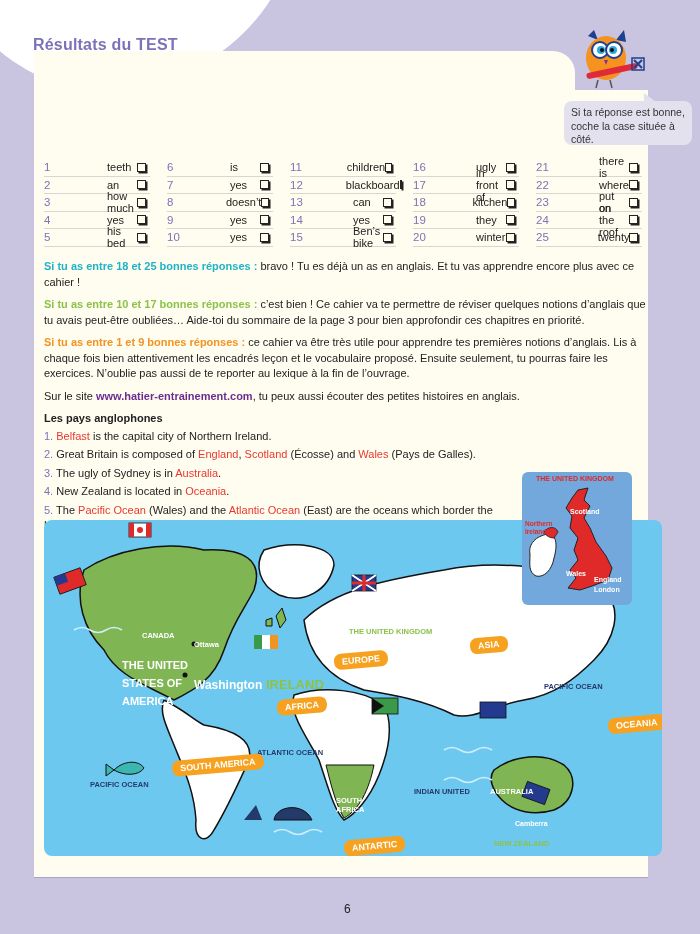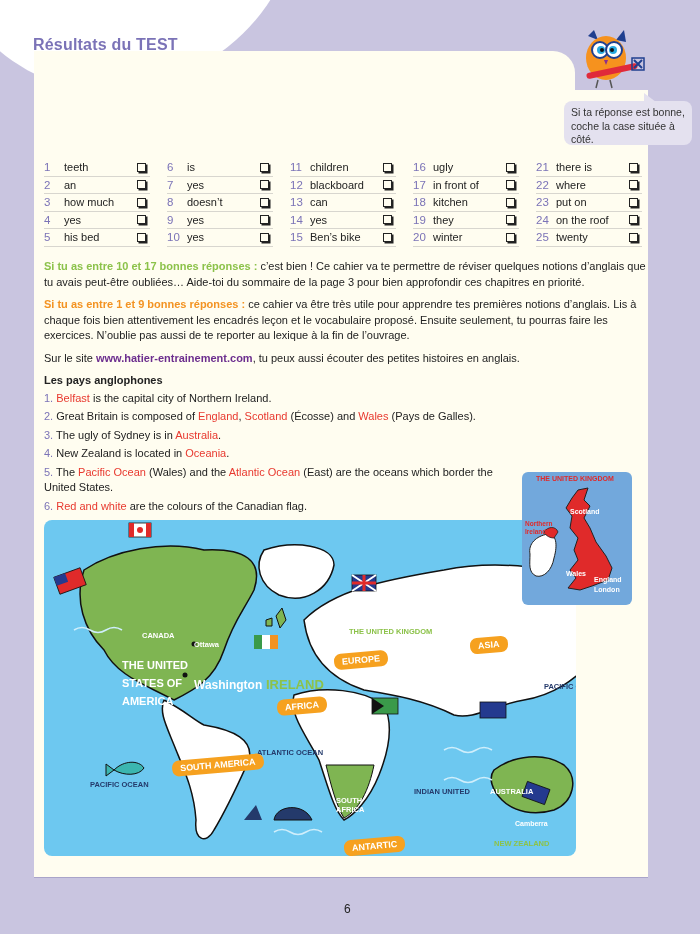--- a/index.html
+++ b/index.html
@@ -44,38 +44,38 @@
   .answers {
     position:absolute; left:44px; top:159px; width:600px;
     display:grid; grid-template-columns:repeat(5, 106px); column-gap:17px;
   }
   .ans-col { display:flex; flex-direction:column; }
   .ans-row {
     display:flex; align-items:center; height:16.5px; border-bottom:1.5px solid #d8d6cf;
     font-size:11px;
   }
   .ans-num { width:20px; color:#7b73b7; font-size:11.5px; }
-  .ans-word { flex:1; color:#222; }
+  .ans-word { flex:1; color:#222;margin-left:43px; }
   .ans-box {
     width:7px; height:7px; border:1.3px solid #222; box-shadow:1.5px 1.5px 0 #222;
     margin-right:4px;
   }
   .results { position:absolute; left:44px; top:259px; width:612px; font-size:11px; line-height:15.5px; }
   .results p { margin:0 0 7px 0; }
   .c-teal { color:#1fb3c6; font-weight:bold; }
   .c-green { color:#8cc24a; font-weight:bold; }
   .c-orange { color:#f39322; font-weight:bold; }
   .c-purple { color:#6c2e8e; font-weight:bold; }
   .section-title { font-weight:bold; margin:0; font-size:11px; }
   .facts { list-style:none; padding:0; margin:2px 0 0 0; width:470px; }
   .facts li { margin:0 0 3px 0; }
   .fnum { color:#7b73b7; }
   .red { color:#e8392f; }
   .world {
-    position:absolute; left:44px; top:520px; width:532px; height:336px;
+    position:absolute; left:44px; top:520px; width:618px; height:336px;
     background:#6dc8f0; border-radius:8px; overflow:hidden;
   }
   .uk-map {
     position:absolute; left:522px; top:472px; width:110px; height:133px;
     background:#72a8dc; border-radius:6px; overflow:hidden; z-index:3;
   }
   .lbl { position:absolute; font-weight:bold; white-space:nowrap; }
   .pill {
     position:absolute; background:#f6a11f; color:#fff; font-weight:bold; font-size:9px;
     padding:3px 8px; border-radius:7px; transform:rotate(-5deg); white-space:nowrap;
@@ -243,20 +243,21 @@
       </div>
     <div class="ans-row">
         <span class="ans-num">25</span>
         <span class="ans-word">twenty</span>
         <span class="ans-box"></span>
       </div>
   </div>
 </div>
 
 <div class="results">
+  <p><span class="c-teal">Si tu as entre 18 et 25 bonnes réponses :</span><span> bravo ! Tu es déjà un as en anglais. Et tu vas apprendre encore plus avec ce cahier !</span></p>
   <p><span class="c-green">Si tu as entre 10 et 17 bonnes réponses :</span><span> c’est bien ! Ce cahier va te permettre de réviser quelques notions d’anglais que tu avais peut-être oubliées… Aide-toi du sommaire de la page 3 pour bien approfondir ces chapitres en priorité.</span></p>
   <p><span class="c-orange">Si tu as entre 1 et 9 bonnes réponses :</span><span> ce cahier va être très utile pour apprendre tes premières notions d’anglais. Lis à chaque fois bien attentivement les encadrés leçon et le vocabulaire proposé. Ensuite seulement, tu pourras faire les exercices. N’oublie pas aussi de te reporter au lexique à la fin de l’ouvrage.</span></p>
   <p><span>Sur le site </span><a class="c-purple" style="text-decoration:none">www.hatier-entrainement.com</a><span>, tu peux aussi écouter des petites histoires en anglais.</span></p>
 
   <div class="section-title">Les pays anglophones</div>
   <ul class="facts">
     <li><span class="fnum">1.</span> <span class="red">Belfast</span><span> is the capital city of Northern Ireland.</span></li>
     <li><span class="fnum">2.</span><span> Great Britain is composed of </span><span class="red">England</span><span>, </span><span class="red">Scotland</span><span> (Écosse) and </span><span class="red">Wales</span><span> (Pays de Galles).</span></li>
     <li><span class="fnum">3.</span><span> The ugly of Sydney is in </span><span class="red">Australia</span><span>.</span></li>
     <li><span class="fnum">4.</span><span> New Zealand is located in </span><span class="red">Oceania</span><span>.</span></li>

